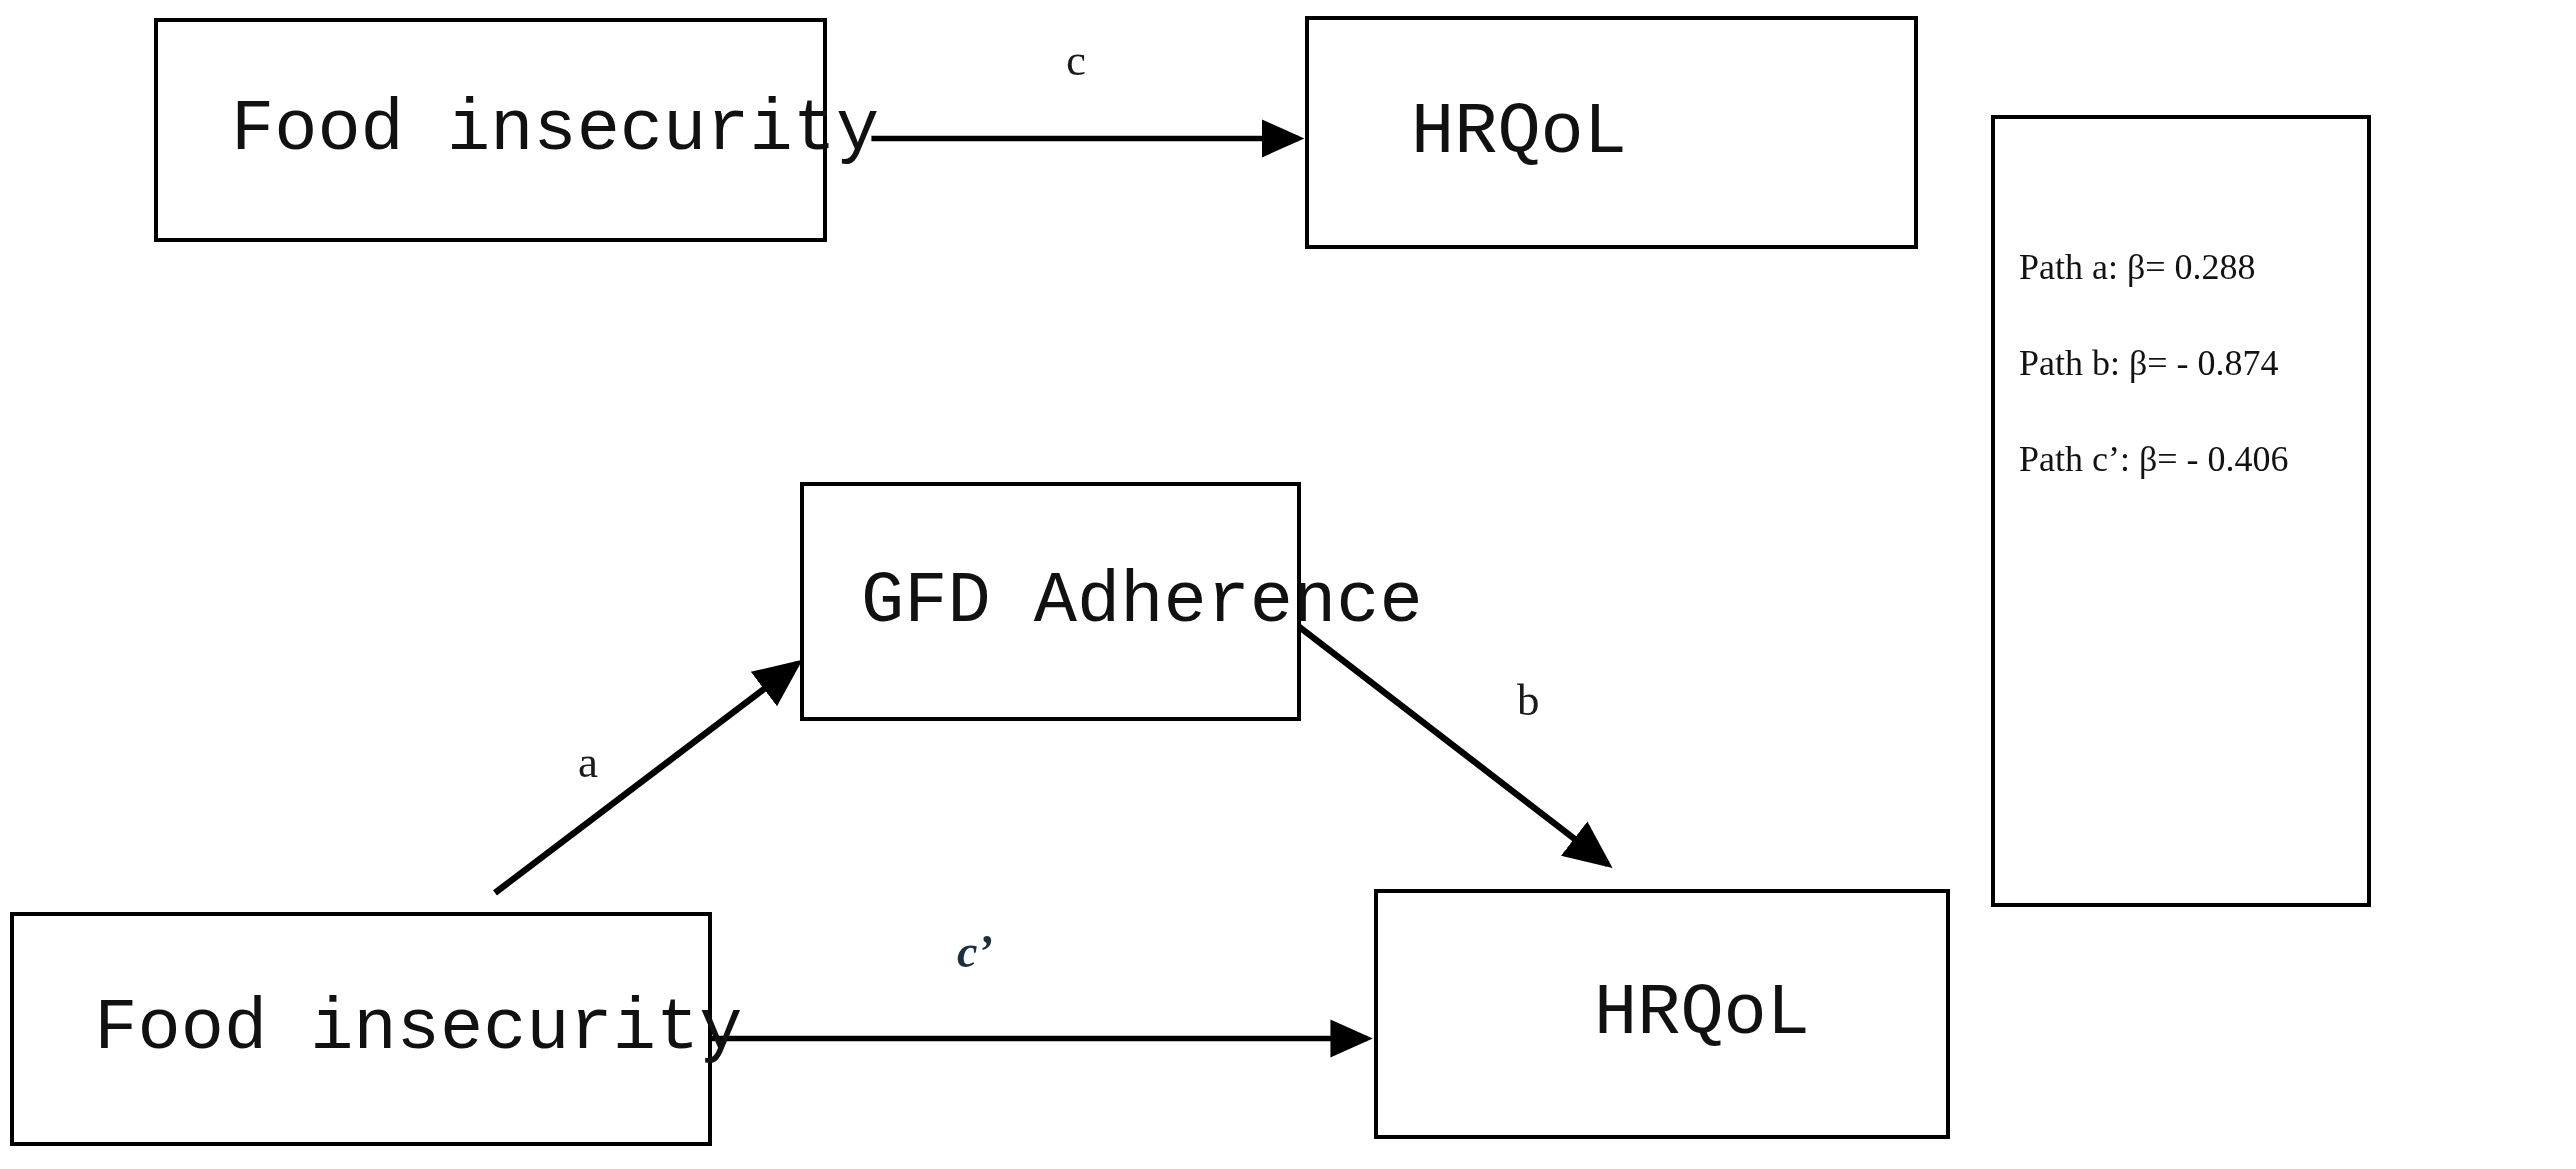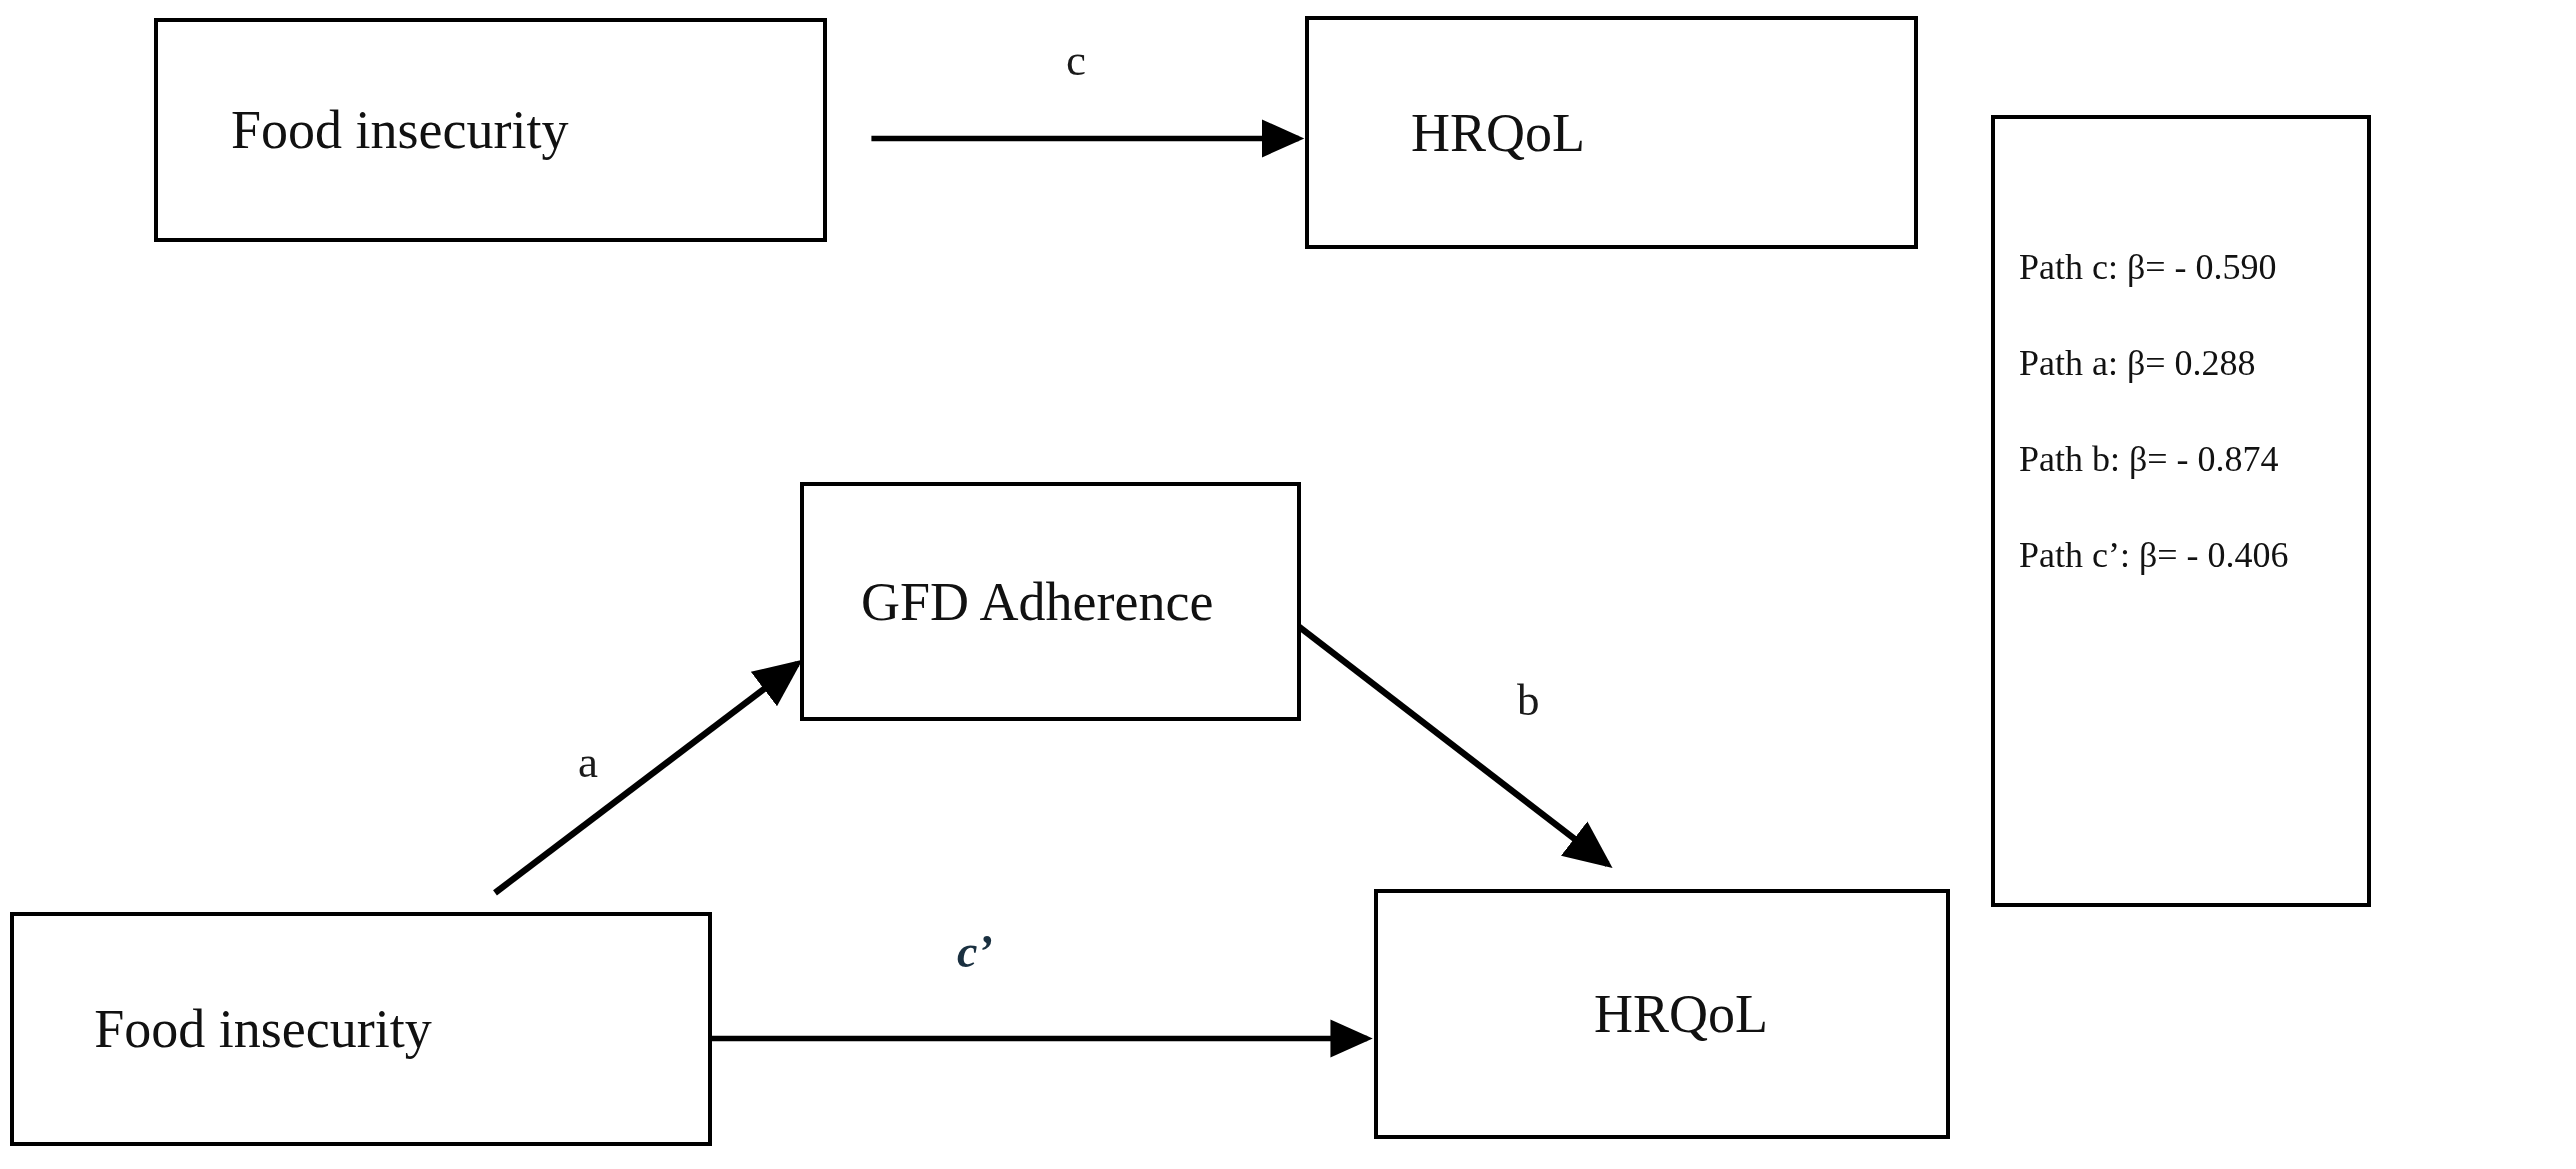--- a/index.html
+++ b/index.html
@@ -21,24 +21,25 @@
   .node-box {
     position: absolute;
     box-sizing: border-box;
     border: 4px solid #000000;
     background: #ffffff;
     display: flex;
     align-items: center;
     justify-content: flex-start;
   }
   .node-label {
-    font-size: 54px;
+    font-size: 72px;
     line-height: 1;
     white-space: nowrap;
     color: #111111;
+    font-family: Liberation Mono, monospace;
   }
   
   #node-fi-top {
     left: 154px;  top: 18.3px;  width: 673px;  height: 224px;
   }
   #node-fi-top .node-label { padding-left: 73px; }
 
   #node-hrqol-top {
     left: 1305px; top: 16px;  width: 613px; height: 233px;
   }
@@ -154,21 +155,20 @@
   </div>
 
   <span class="path-label" id="label-a">a</span>
 
   <span class="path-label" id="label-b">b</span>
 
   <span class="path-label" id="label-cprime">c’</span>
 
   <div id="legend-box">
     <div id="legend-list">
-      <div class="legend-line">Path c: β= - 0.590</div>
       <div class="legend-line">Path a: β= 0.288</div>
       <div class="legend-line">Path b: β= - 0.874</div>
       <div class="legend-line">Path c’: β= - 0.406</div>
     </div>
   </div>
 
 </div>
 
 
 </body></html>

